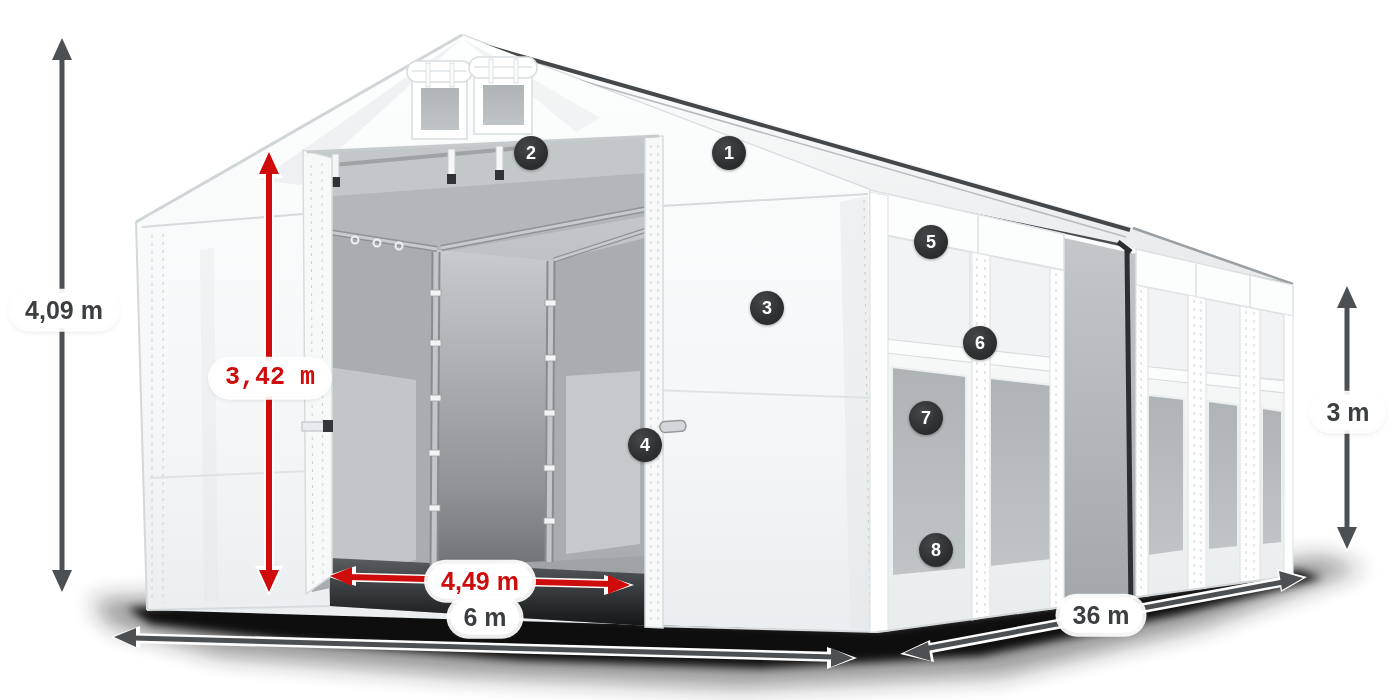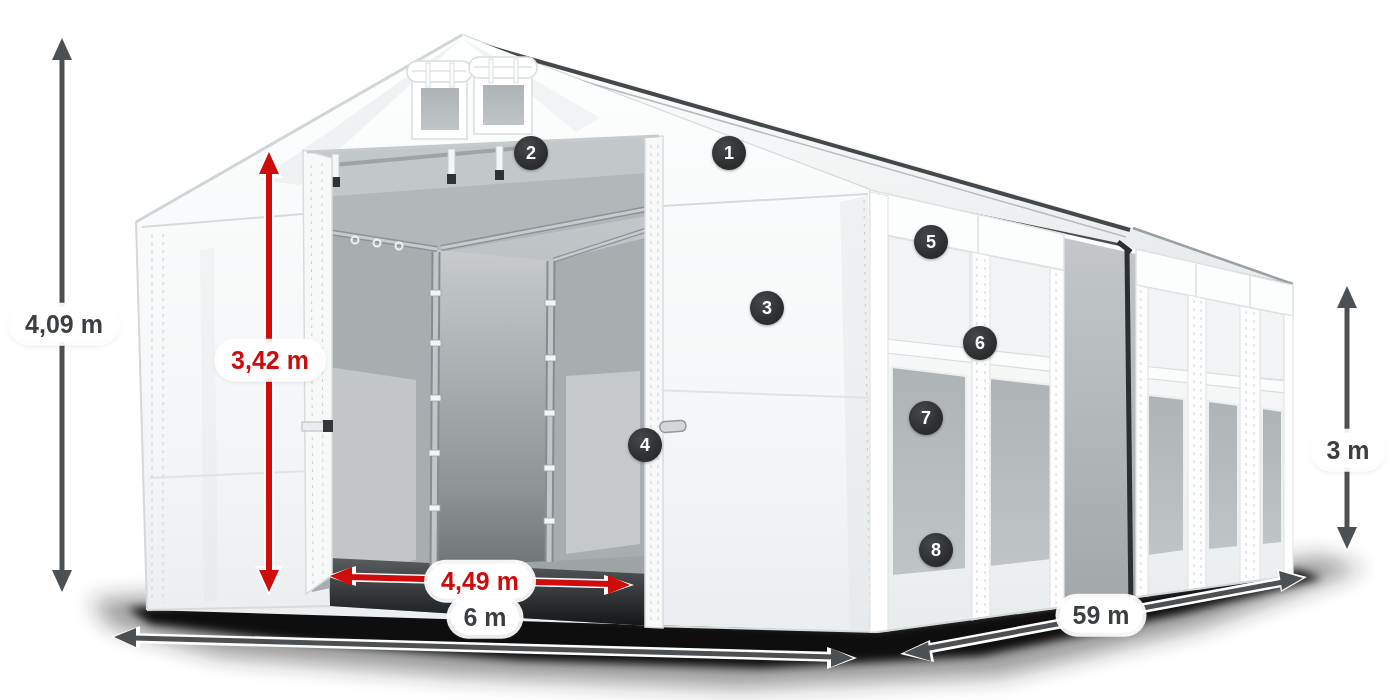--- a/index.html
+++ b/index.html
@@ -303,26 +303,26 @@
       <line x1="1347" y1="300" x2="1347" y2="535" stroke="#ffffff" stroke-width="10"></line>
       <polygon points="1347,282 1333,312 1361,312" fill="#ffffff"></polygon>
       <polygon points="1347,553 1333,523 1361,523" fill="#ffffff"></polygon>
       <line x1="1347" y1="306" x2="1347" y2="529" stroke="#4d5052" stroke-width="5"></line>
       <polygon points="1347,286 1337,308 1357,308" fill="#4d5052"></polygon>
       <polygon points="1347,549 1337,527 1357,527" fill="#4d5052"></polygon>
     </g>
   </g>
 </svg>
 
-<div class="pill" style="left:64px;top:324px;"><span>4,09 m</span></div>
-<div class="pill red" style="left:270px;top:360px;"><span>3,42 m</span></div>
+<div class="pill" style="left:64px;top:310px;"><span>4,09 m</span></div>
+<div class="pill red" style="left:270px;top:378px;font-family:Liberation Mono, monospace;"><span>3,42 m</span></div>
 <div class="pill red" style="left:480px;top:581px;"><span>4,49 m</span></div>
 <div class="pill" style="left:485px;top:617px;"><span>6 m</span></div>
-<div class="pill" style="left:1101px;top:615px;"><span>59 m</span></div>
-<div class="pill" style="left:1348px;top:412px;margin-top:38px;"><span>3 m</span></div>
+<div class="pill" style="left:1101px;top:615px;"><span>36 m</span></div>
+<div class="pill" style="left:1348px;top:412px;"><span>3 m</span></div>
 
 <div class="badge" style="left:712px;top:136px;">1</div>
 <div class="badge" style="left:514px;top:136px;">2</div>
 <div class="badge" style="left:750px;top:291px;">3</div>
 <div class="badge" style="left:628px;top:428px;">4</div>
 <div class="badge" style="left:914px;top:225px;">5</div>
 <div class="badge" style="left:963px;top:326px;">6</div>
 <div class="badge" style="left:909px;top:401px;">7</div>
 <div class="badge" style="left:919px;top:533px;">8</div>
 

